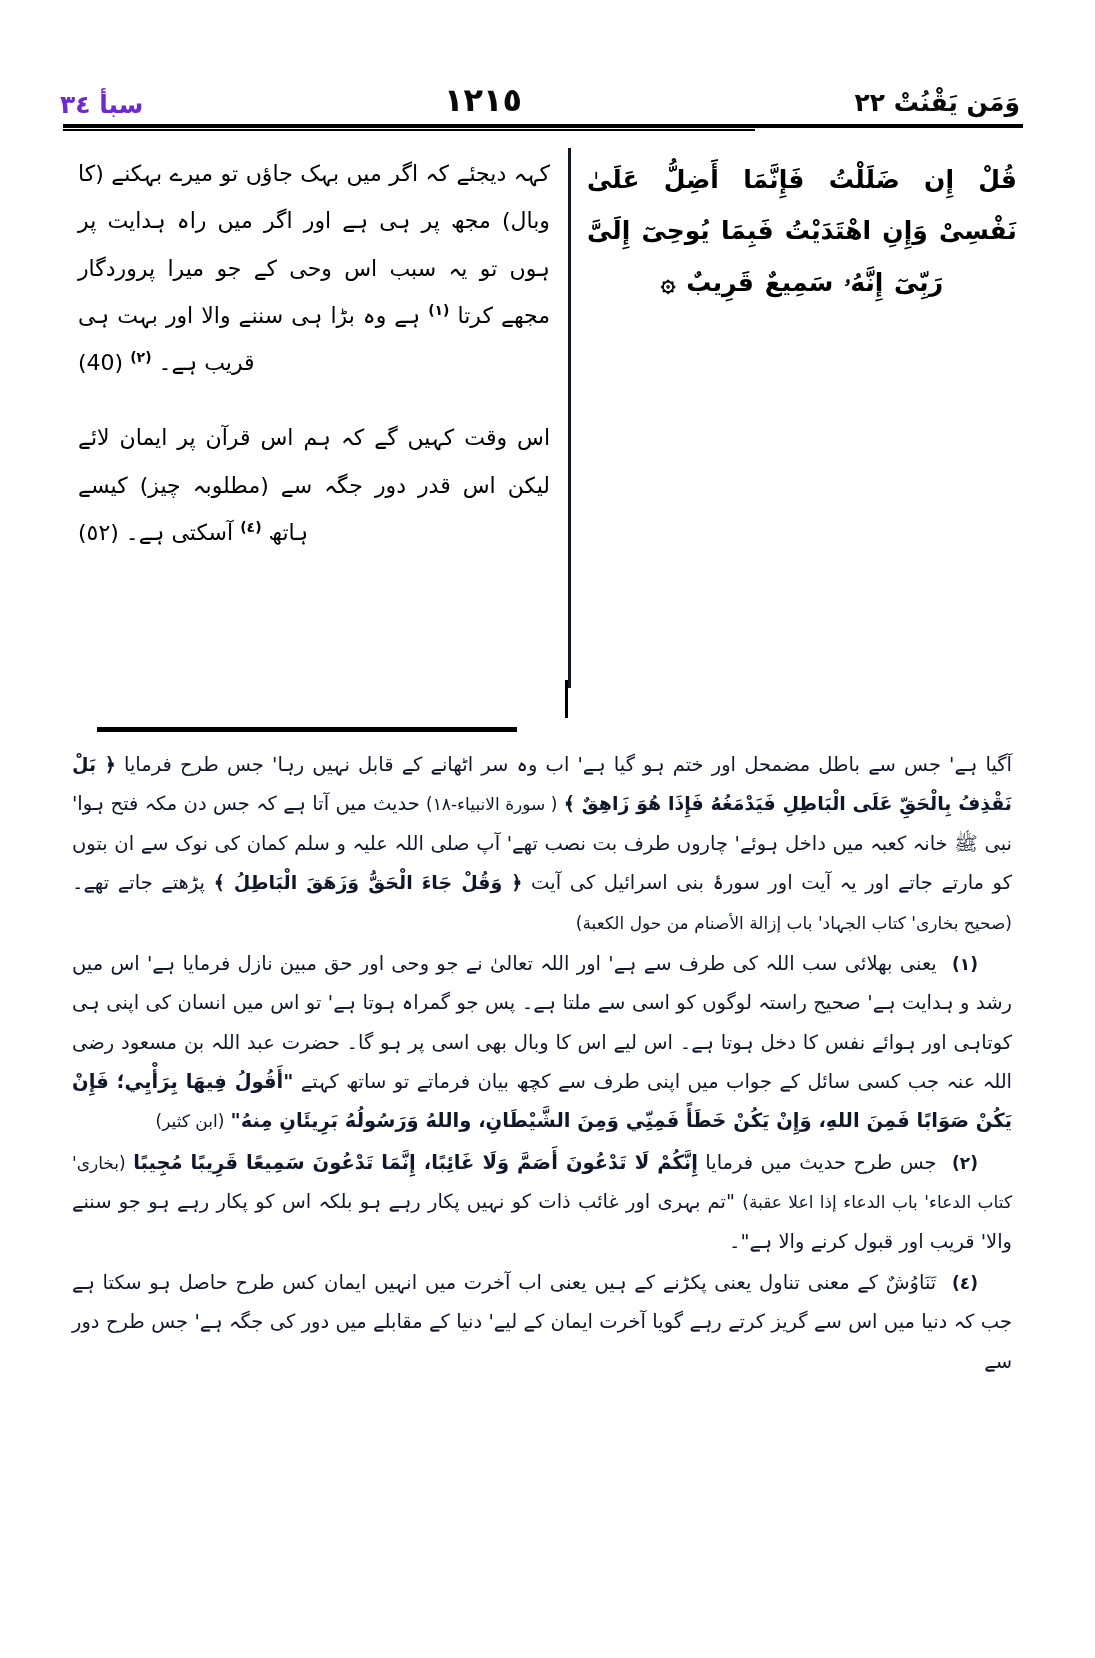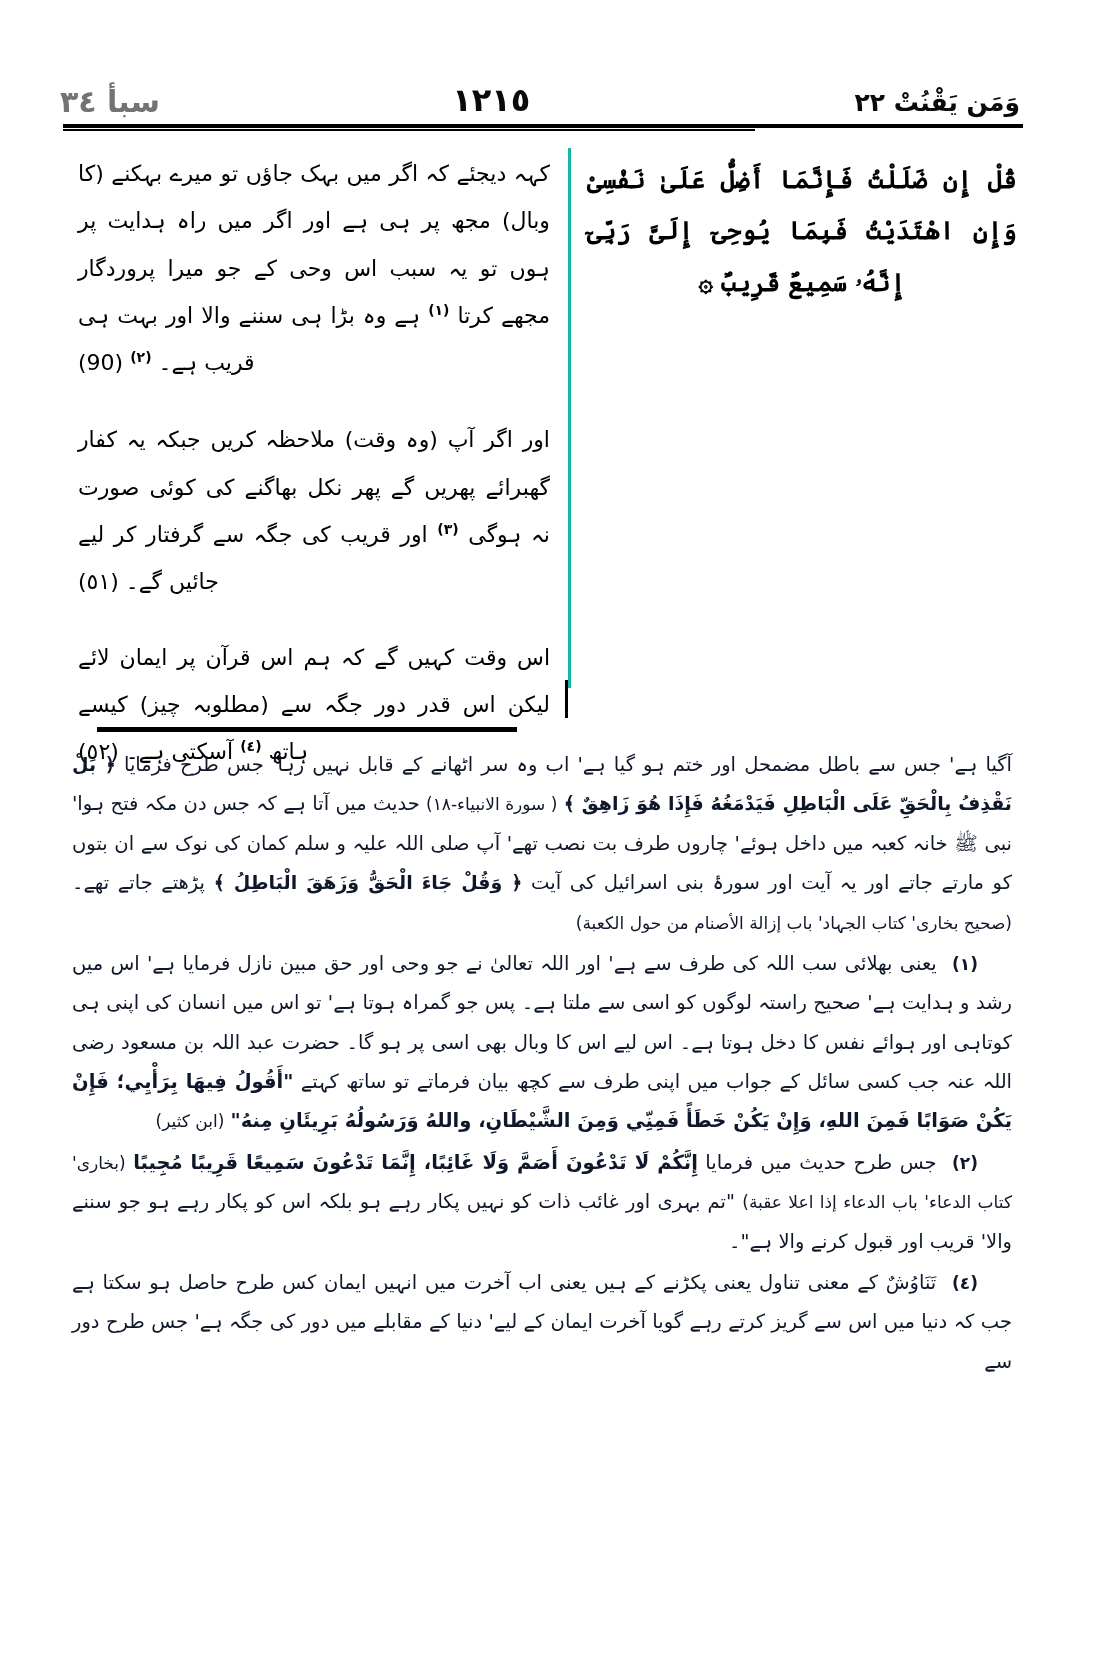--- a/index.html
+++ b/index.html
@@ -45,23 +45,23 @@
   }
   .hdr-page {
     font-size: 32px;
     font-weight: 700;
     color: #0a0a0a;
     white-space: nowrap;
     line-height: 1.1;
     transform: translateX(-16px);
   }
   .hdr-surah {
-    font-size: 30px;
-    font-weight: 700;
-    color: #737373;
+    font-size: 25px;
+    font-weight: 700;
+    color: #6d28d9;
     white-space: nowrap;
     line-height: 1.1;
     text-align: center;
   }
 
   .header-rule {
     position: absolute;
     top: 124px;
     left: 63px;
     right: 72px;
@@ -85,22 +85,21 @@
     height: 540px;
     display: flex;
     flex-direction: row;
     direction: rtl;
   }
   .col-arabic {
     width: 455px;
     flex: 0 0 455px;
     padding: 0 6px 0 16px;
     box-sizing: border-box;
-    border-left: 3px solid #14b8a6;
-    font-family: Liberation Serif, serif;
+    border-left: 3px solid #0f172a;
   }
   .col-urdu {
     flex: 1 1 auto;
     padding: 0 18px 0 6px;
     box-sizing: border-box;
   }
 
   .ayah {
     direction: rtl;
     text-align: justify;
@@ -208,29 +207,23 @@
       <div class="ayah a1">قُلْ إِن ضَلَلْتُ فَإِنَّمَا أَضِلُّ عَلَىٰ نَفْسِىْ وَإِنِ اهْتَدَيْتُ فَبِمَا يُوحِىٓ إِلَىَّ رَبِّىٓ إِنَّهُۥ سَمِيعٌ قَرِيبٌ ۞</div>
     </div>
 
     <div class="col-urdu">
 
       <div class="trans t1">
         <span>کہہ دیجئے کہ اگر میں بہک جاؤں تو میرے بہکنے (کا وبال) مجھ پر ہی ہے اور اگر میں راہ ہدایت پر ہوں تو یہ سبب اس وحی کے جو میرا پروردگار مجھے کرتا</span>
         <sup class="fn">(١)</sup>
         <span>ہے وہ بڑا ہی سننے والا اور بہت ہی قریب ہے۔</span>
         <sup class="fn">(٢)</sup>
-        <span>(90)</span>
+        <span>(40)</span>
       </div>
 
-      <div class="trans t2">
-        <span>اور اگر آپ (وہ وقت) ملاحظہ کریں جبکہ یہ کفار گھبرائے پھریں گے پھر نکل بھاگنے کی کوئی صورت نہ ہوگی</span>
-        <sup class="fn">(٣)</sup>
-        <span>اور قریب کی جگہ سے گرفتار کر لیے جائیں گے۔</span>
-        <span>(٥١)</span>
-      </div>
 
       <div class="trans t3">
         <span>اس وقت کہیں گے کہ ہم اس قرآن پر ایمان لائے لیکن اس قدر دور جگہ سے (مطلوبہ چیز) کیسے ہاتھ</span>
         <sup class="fn">(٤)</sup>
         <span>آسکتی ہے۔</span>
         <span>(٥٢)</span>
       </div>
 
     </div>
   </div>

